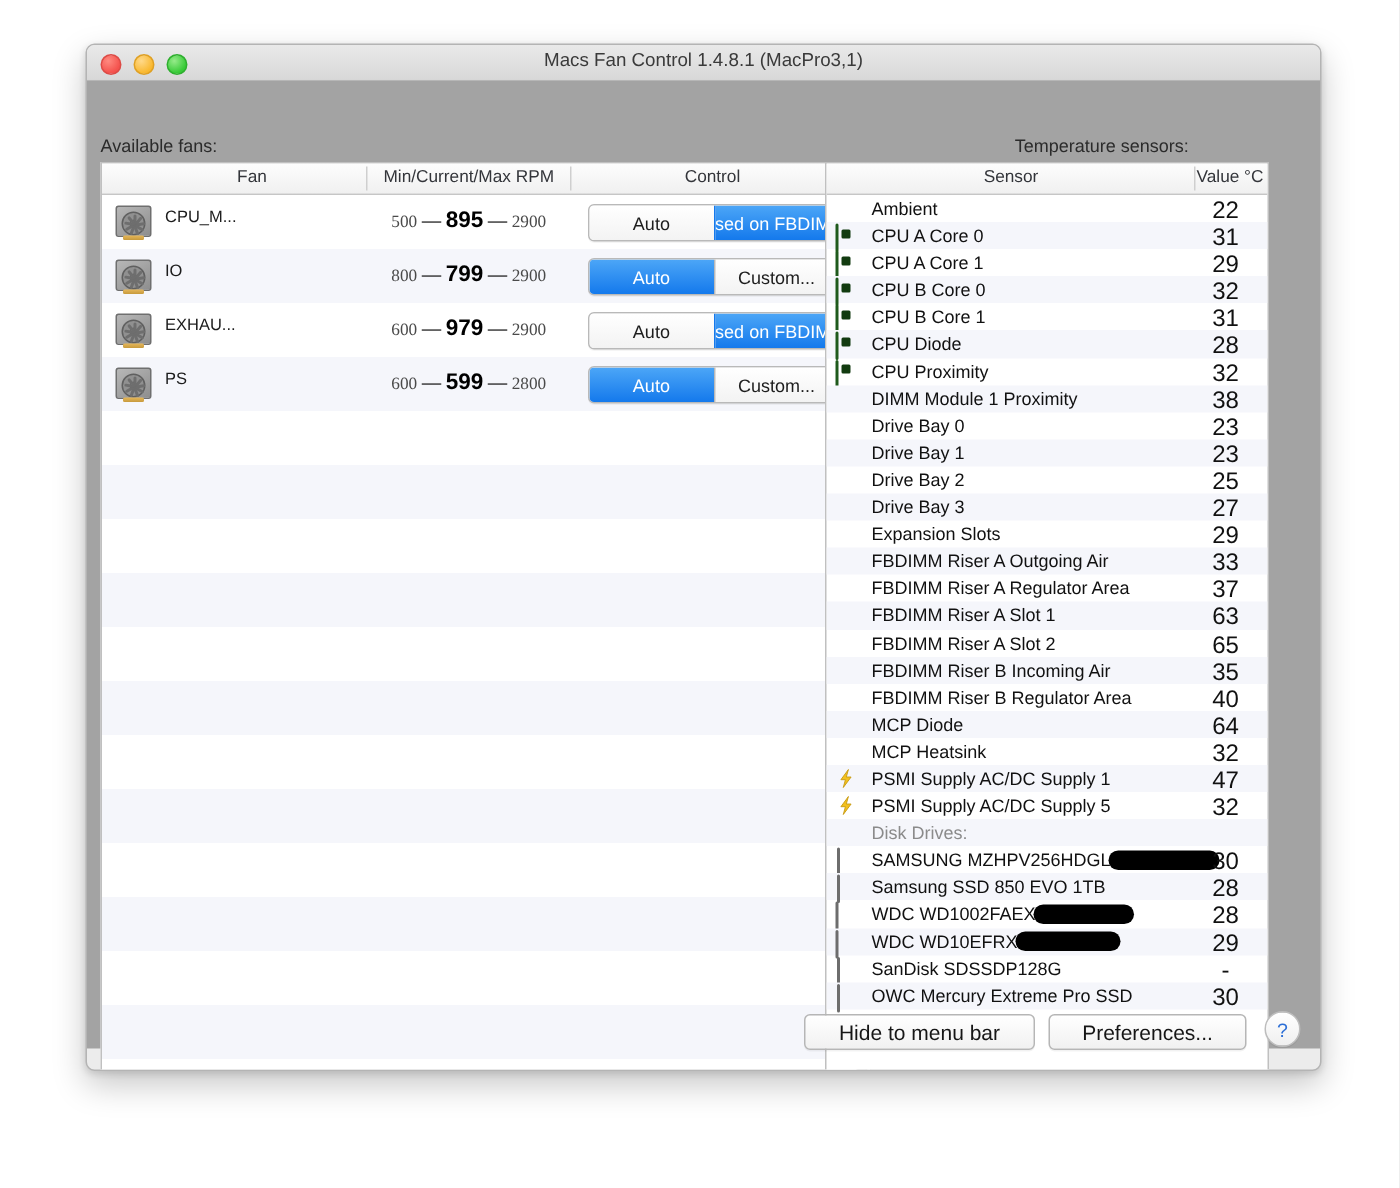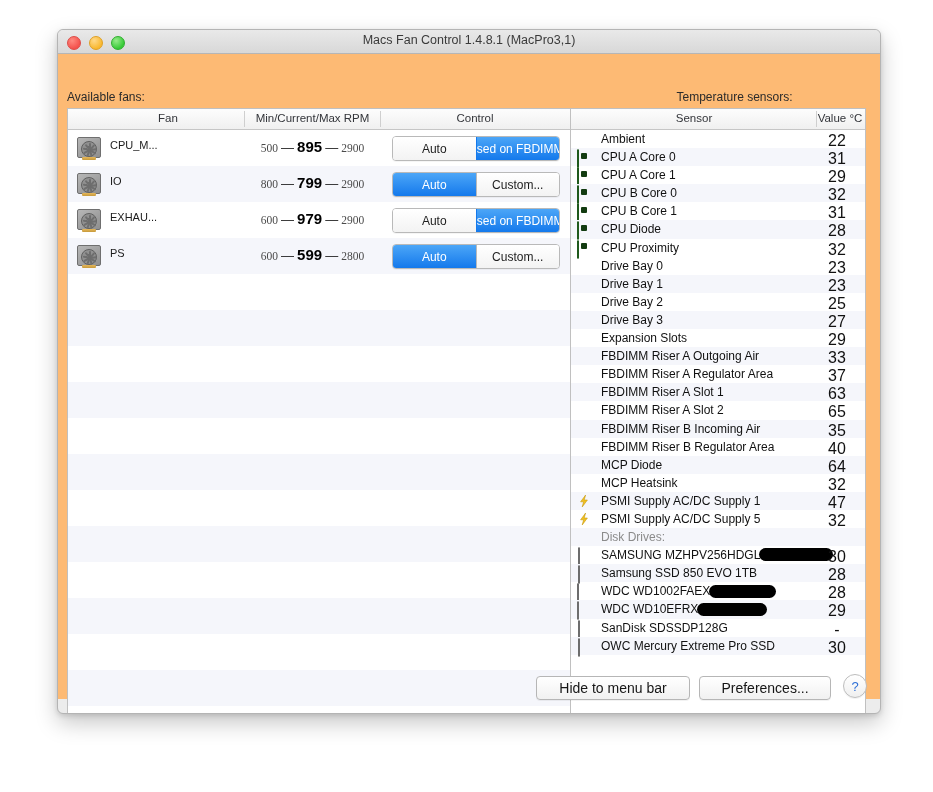--- a/index.html
+++ b/index.html
@@ -31,21 +31,21 @@
   .lights { position:absolute; left: 9px; top: 6px; display:flex; gap: 8px; }
   .light { width: 12px; height: 12px; border-radius: 50%; }
   .light.red    { background: radial-gradient(circle at 35% 30%, #ff8a80, #f4524d 70%); border:1px solid #dd4b46; }
   .light.yellow { background: radial-gradient(circle at 35% 30%, #ffd98a, #f9b82f 70%); border:1px solid #dfa024; }
   .light.green  { background: radial-gradient(circle at 35% 30%, #96eb8a, #37ca37 70%); border:1px solid #2eaf2e; }
   .title {
     position:absolute; left:0; right:0; top: 3px;
     text-align:center; font-size: 12.5px; color: #3a3a3a;
   }
 
-  .body { position: relative; width: 822px; height: 645px; background: #fdba74; }
+  .body { position: relative; width: 822px; height: 645px; background: #a3a3a3; }
 
   
   .panel-label {
     position: absolute; font-size: 12px; color: #2b2b2b;
   }
   #lbl-fans { left: 9px; top: 36px; }
   #lbl-sensors { left: 549px; top: 36px; width: 255px; text-align:center; }
 
   
   .table-box {
@@ -147,21 +147,21 @@
     background: linear-gradient(to right, #dcdcdc, #ececec);
     border-left: 1px solid #c9c9c9; border-right: 1px solid #c9c9c9;
     box-sizing: border-box;
   }
   #splitter .dot {
     position:absolute; left: 4px; top: 300px; width: 7px; height: 7px;
     background: #bdbdbd; border-radius: 50%;
   }
 
   
-  #sensor-table { left: 512px; top: 54px; width: 294px; height: 616px; }
+  #sensor-table { left: 492px; top: 54px; width: 294px; height: 616px; }
   #sen-head-sensor { left: 1px; width: 244px; }
   #sen-head-value { left: 246px; width: 46px; }
   #sen-div-1 { left: 245px; }
 
   .srow { position: relative; height: 18.1px; }
   .srow.alt { background: #f5f6fb; }
   .s-icon { position:absolute; left: 6px; top: 2px; width: 14px; height: 14px; }
   .s-name {
     position:absolute; left: 30px; top: 2px;
     font-size: 12px; color: #111; white-space: nowrap;
@@ -405,20 +405,25 @@
             <div class="srow alt">
               <span class="s-icon"><span class="ico-chip"></span></span>
               <div class="s-name">CPU Diode</div>
               <div class="s-val">28</div>
             </div>
             <div class="srow">
               <span class="s-icon"><span class="ico-chip"></span></span>
               <div class="s-name">CPU Proximity</div>
               <div class="s-val">32</div>
             </div>
+            <div class="srow alt">
+              <span class="s-icon ico-none"></span>
+              <div class="s-name">DIMM Module 1 Proximity</div>
+              <div class="s-val">38</div>
+            </div>
             <div class="srow">
               <span class="s-icon ico-none"></span>
               <div class="s-name">Drive Bay 0</div>
               <div class="s-val">23</div>
             </div>
             <div class="srow alt">
               <span class="s-icon ico-none"></span>
               <div class="s-name">Drive Bay 1</div>
               <div class="s-val">23</div>
             </div>

